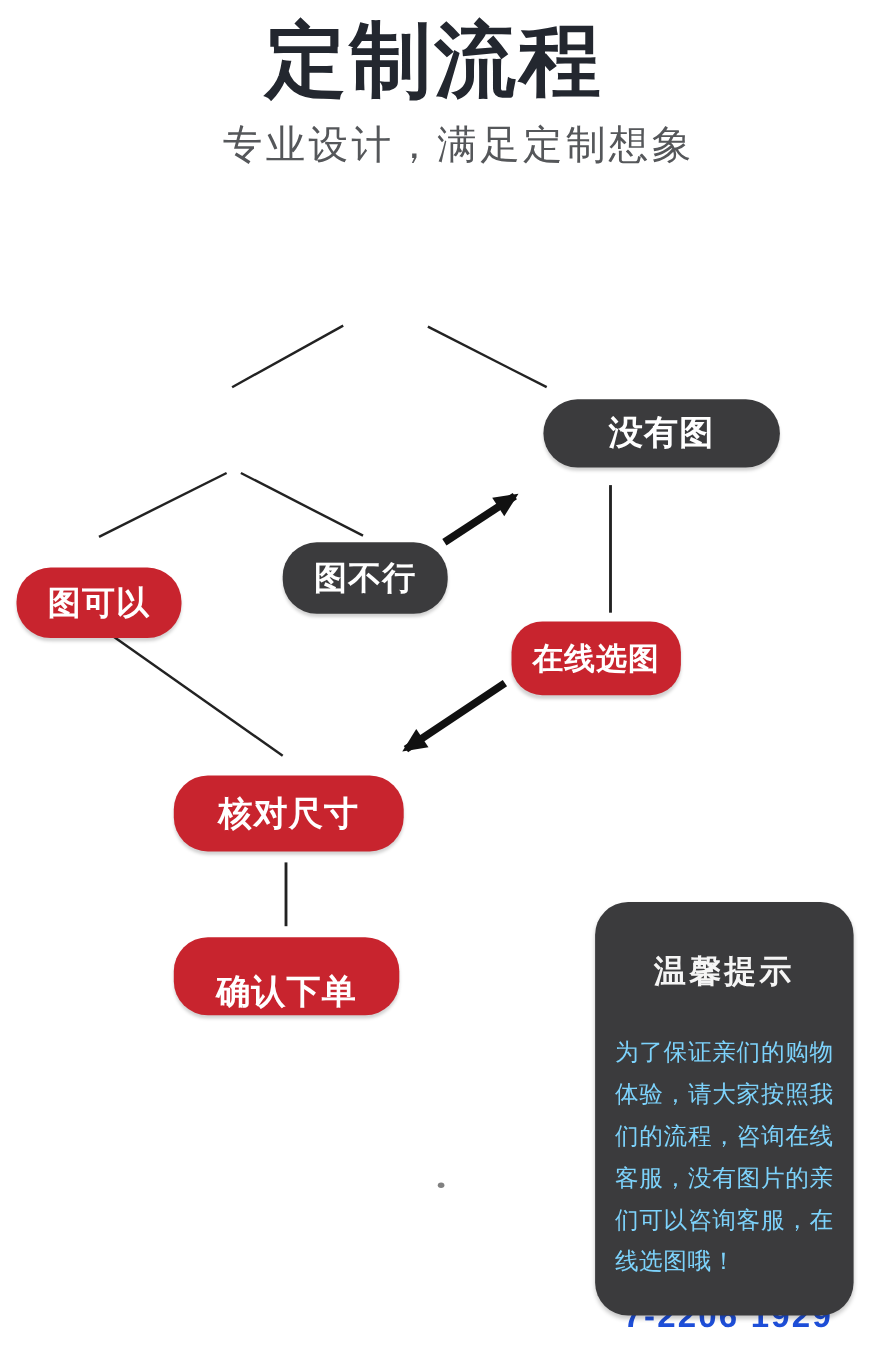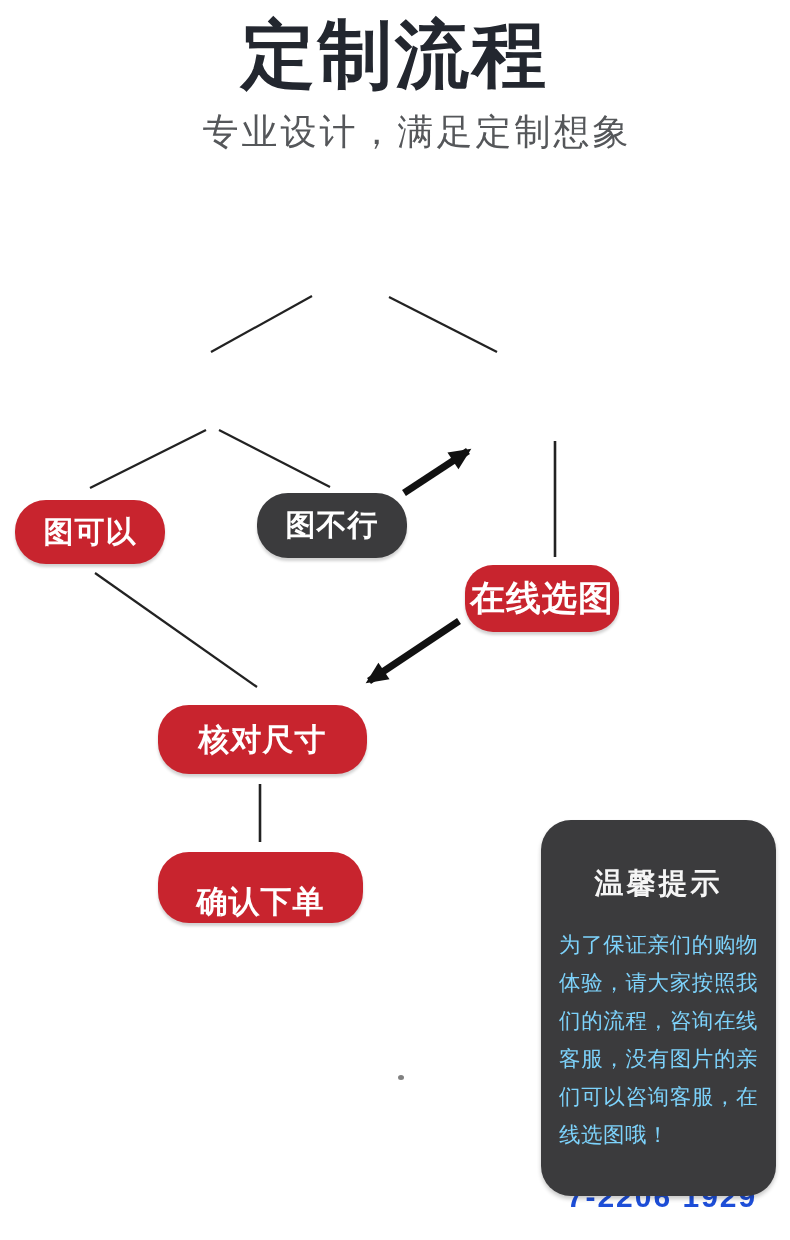--- a/index.html
+++ b/index.html
@@ -34,43 +34,43 @@
     border-radius: 31px;
     box-shadow: 0 3px 3px rgba(0,0,0,0.18);
     letter-spacing: 1px;
   }
   .node.red  { background: #c8242e; }
   .node.dark { background: #3b3b3d; }
 
   .n-question      { left: 236px; top: 221px; width: 317px; height: 64px; font-size: 33px; }
   .n-have          { left: 105px; top: 363px; width: 217px; height: 62px; font-size: 31px; }
   .n-nohave        { left: 494px; top: 363px; width: 215px; height: 62px; font-size: 31px; }
-  .n-imgok         { left:  15px; top: 500px; width: 150px; height: 64px; font-size: 30px; }
+  .n-imgok         { left:  15px; top: 516px; width: 150px; height: 64px; font-size: 30px; }
   .n-imgbad        { left: 257px; top: 493px; width: 150px; height: 65px; font-size: 30px; }
-  .n-onlinepick    { left: 465px; top: 565px; width: 154px; height: 67px; font-size: 35px; border-radius: 28px; }
+  .n-onlinepick    { left: 465px; top: 565px; width: 154px; height: 67px; font-size: 28px; border-radius: 28px; }
   .n-checksize     { left: 158px; top: 705px; width: 209px; height: 69px; font-size: 31px; }
   .n-confirmorder  { left: 158px; top: 852px; width: 205px; height: 71px; font-size: 31px; align-items: flex-end; }
 
   
   .edges {
     position: absolute; left: 0; top: 0; width: 790px; height: 1240px;
     pointer-events: none;
   }
   
   .tips-box {
     position: absolute; left: 541px; top: 820px; width: 235px; height: 376px;
     background: #3b3b3d; border-radius: 30px;
     box-shadow: 0 3px 4px rgba(0,0,0,0.22);
     z-index: 2;
     padding: 44px 18px 0 18px;
   }
   .tips-title {
     text-align: center;
     color: #f5f5f5; font-size: 29px; font-weight: 700; letter-spacing: 3px;
-    margin-bottom: 22px;
+    margin-bottom: 34px;
   }
   .tips-body {
     color: #7dd3fc; font-size: 21.5px; line-height: 38px;
     letter-spacing: 0.5px; text-align: justify;
   }
   
   .watermark {
     position: absolute; left: 548px; top: 1180px; width: 228px;
     text-align: center;
     color: #1d4ed8; font-size: 30px; font-weight: 700; letter-spacing: 2px;
@@ -102,20 +102,23 @@
     <line x1="206" y1="430" x2="90" y2="488" stroke="#222" stroke-width="2.2"></line>
     <line x1="219" y1="430" x2="330" y2="487" stroke="#222" stroke-width="2.2"></line>
     <line x1="555" y1="441" x2="555" y2="557" stroke="#222" stroke-width="2.6"></line>
     <line x1="95" y1="573" x2="257" y2="687" stroke="#222" stroke-width="2.2"></line>
     <line x1="260" y1="784" x2="260" y2="842" stroke="#222" stroke-width="2.6"></line>
 
     <line x1="404" y1="493" x2="468" y2="451" stroke="#111" stroke-width="7" marker-end="url(#ah)"></line>
     <line x1="459" y1="621" x2="369" y2="681" stroke="#111" stroke-width="7" marker-end="url(#ah)"></line>
   </svg>
 
+  <div class="node dark n-nohave">
+      <span>没有图</span>
+    </div>
   <div class="node red  n-imgok">
       <span>图可以</span>
     </div>
   <div class="node dark n-imgbad">
       <span>图不行</span>
     </div>
   <div class="node red  n-onlinepick">
       <span>在线选图</span>
     </div>
   <div class="node red  n-checksize">

